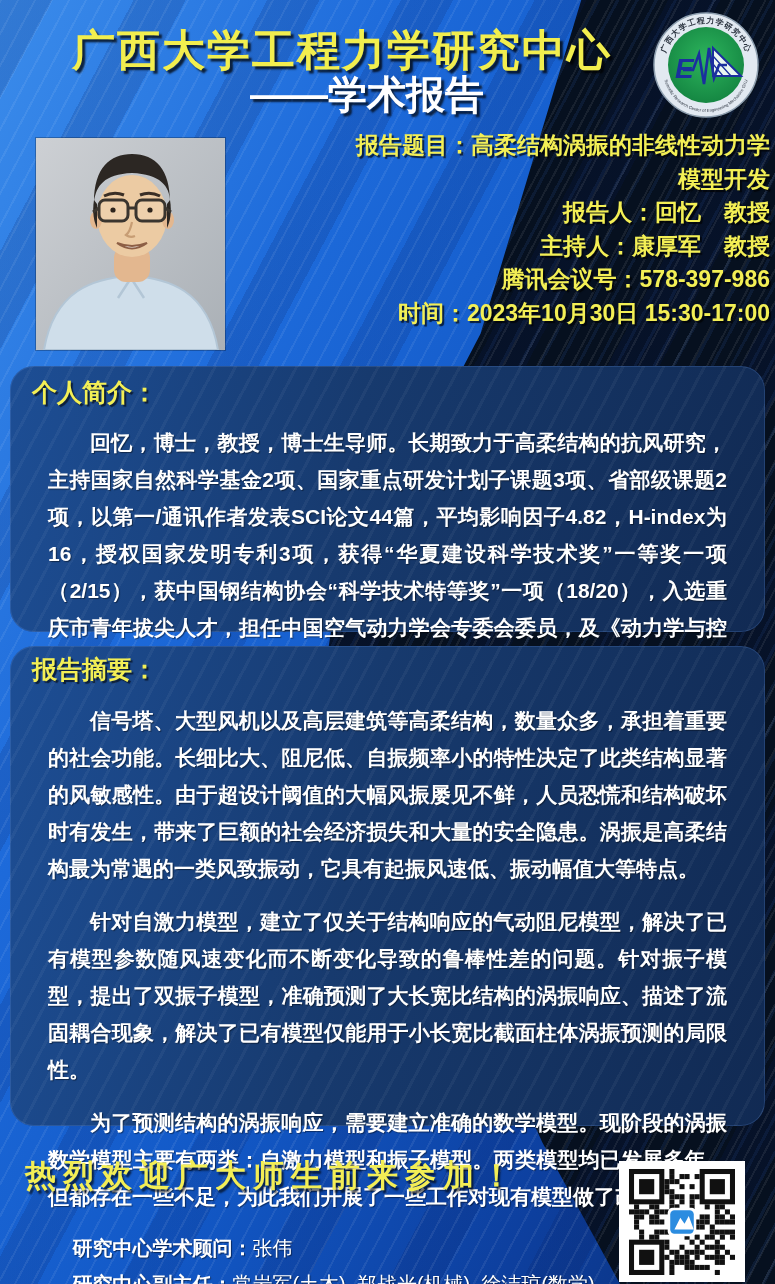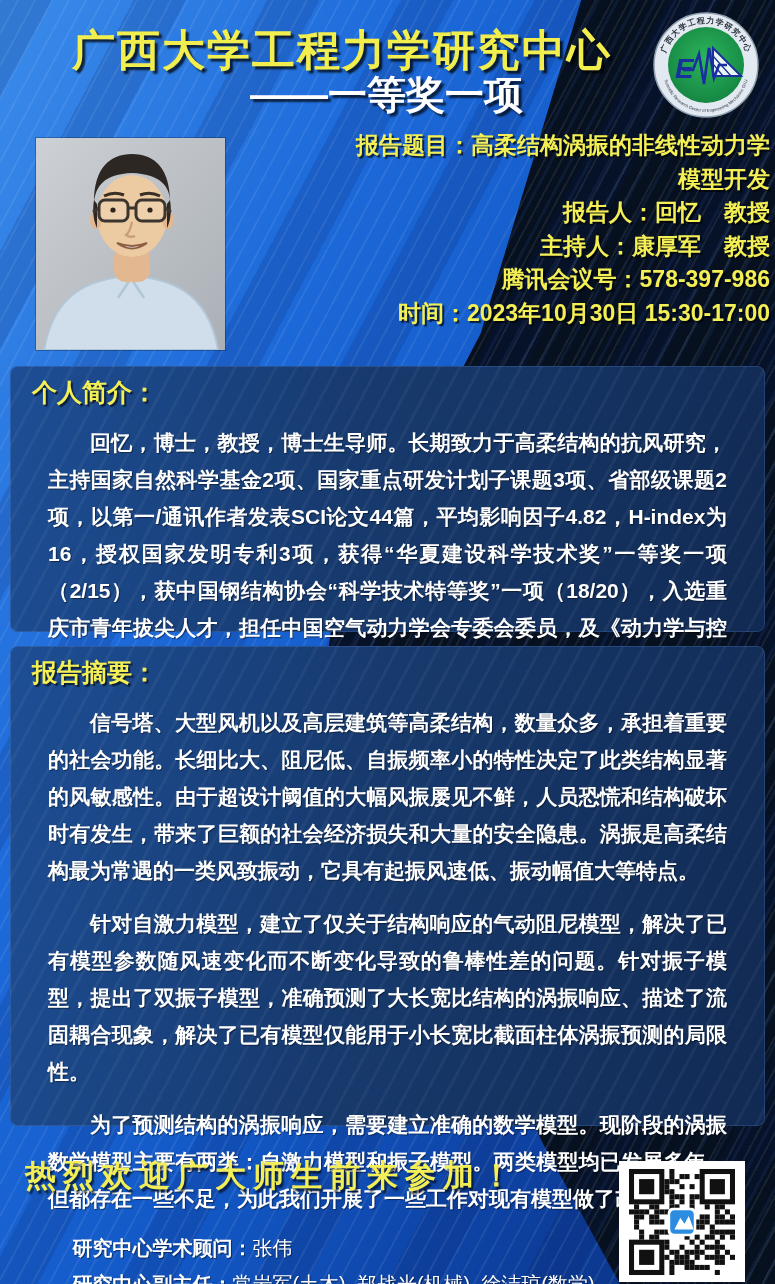--- a/index.html
+++ b/index.html
@@ -43,29 +43,29 @@
   
   .talk{position:absolute;left:235px;top:129px;width:535px;text-align:right;}
   .talk-line{
     font-size:23px;font-weight:800;color:#f3ef55;line-height:33.5px;white-space:nowrap;
     text-shadow:2px 2px 1px rgba(0,0,0,.7);
   }
   .talk-line.indent{margin-left:5em;}
 
   
   .panel{
-    position:absolute;left:10px;right:10px;border-radius:8px;
+    position:absolute;left:10px;right:10px;border-radius:24px;
     background:
       repeating-linear-gradient(118deg,rgba(255,255,255,.045) 0 3px,rgba(255,255,255,0) 3px 18px),
       linear-gradient(100deg,#1d4e95 0%,#173a6e 45%,#112a53 100%);
     box-shadow:inset 0 0 0 1px rgba(120,170,255,.18);
     padding:10px 22px 0 22px;box-sizing:border-box;
   }
   .panel-profile{top:366px;height:266px;}
-  .panel-abstract{top:646px;height:480px;}
+  .panel-abstract{top:646px;height:480px;font-family:Liberation Mono, monospace;}
   .panel-heading{
     font-size:25px;font-weight:800;color:#f3ef55;line-height:32px;
     text-shadow:2px 2px 1px rgba(0,0,0,.6);
   }
   .panel p{
     margin:16px;font-size:21px;font-weight:700;color:#ffffff;line-height:37px;
     text-align:justify;text-indent:2em;text-shadow:1px 1px 1px rgba(0,0,0,.45);
   }
 
   
@@ -87,21 +87,21 @@
 </style>
 </head>
 <body>
 
 <div class="poster">
   <div class="dark-swath"></div>
 
   <div class="content">
 
     <div class="header-title">广西大学工程力学研究中心</div>
-    <div class="header-subtitle">——一等奖一项</div>
+    <div class="header-subtitle">——学术报告</div>
 
     <svg class="logo" viewBox="0 0 106 106">
       <defs>
         <radialGradient id="lg-green" cx="50%" cy="42%" r="65%">
           <stop offset="0%" stop-color="#2db55d"></stop>
             <stop offset="100%" stop-color="#12813f"></stop>
         </radialGradient>
         <path id="arcTop" d="M11,53 A42,42 0 1,1 95,53" fill="none"></path>
         <path id="arcBot" d="M10,57 A43,43 0 0,0 96,57" fill="none"></path>
       </defs>

